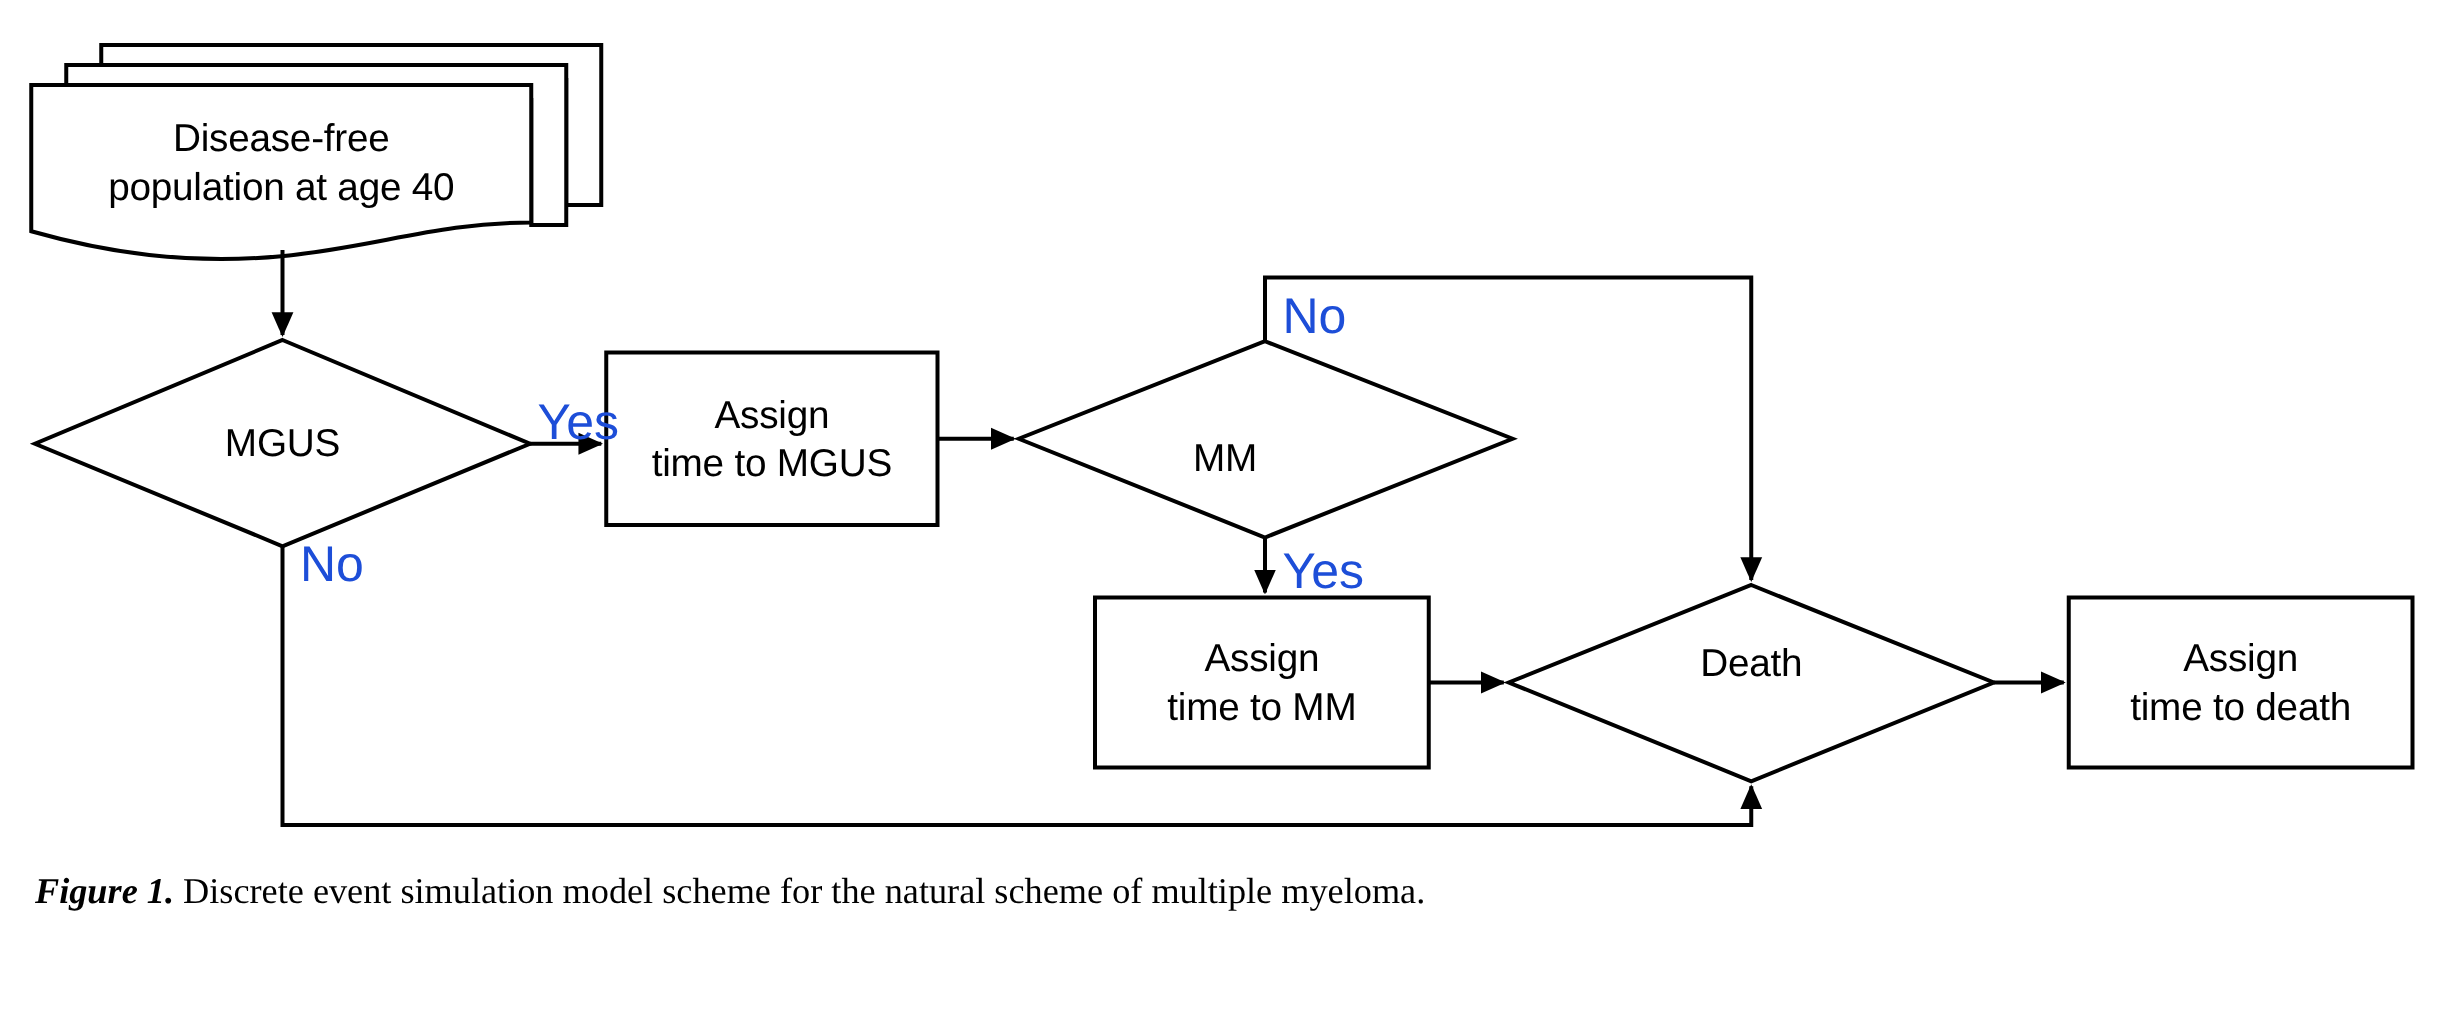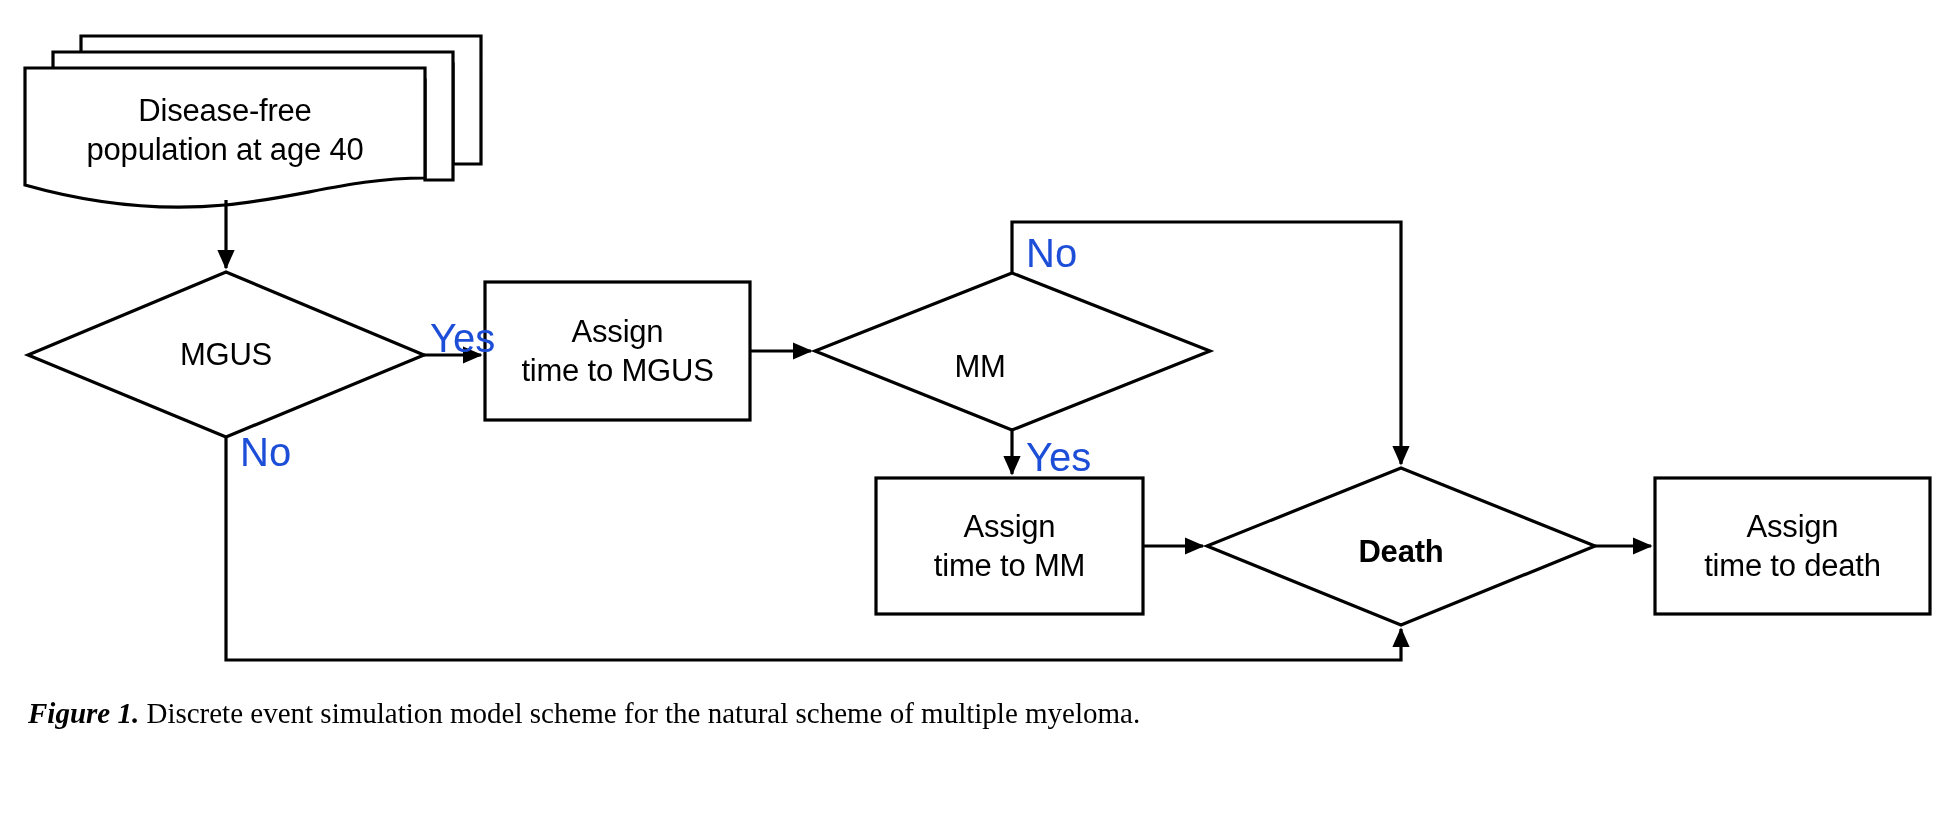--- a/index.html
+++ b/index.html
@@ -151,21 +151,21 @@
     <div class="node-label" style="left:96px; top:330px; width:260px; height:50px;">MGUS</div>
 
     <div class="node-label" style="left:485px; top:282px; width:265px; height:138px;">Assign
 time to MGUS</div>
 
     <div class="node-label" style="left:850px; top:326px; width:260px; height:50px;margin-top:16px;">MM</div>
 
     <div class="node-label" style="left:876px; top:478px; width:267px; height:136px;">Assign
 time to MM</div>
 
-    <div class="node-label" style="left:1271px; top:527px; width:260px; height:50px;font-weight:bold;">Death</div>
+    <div class="node-label" style="left:1271px; top:506px; width:260px; height:50px;">Death</div>
 
     <div class="node-label" style="left:1655px; top:478px; width:275px; height:136px;">Assign
 time to death</div>
 
     <div class="edge-label" style="left:430px; top:318px;">Yes</div>
 
     <div class="edge-label" style="left:240px; top:432px;">No</div>
 
     <div class="edge-label" style="left:1026px; top:233px;">No</div>
 

